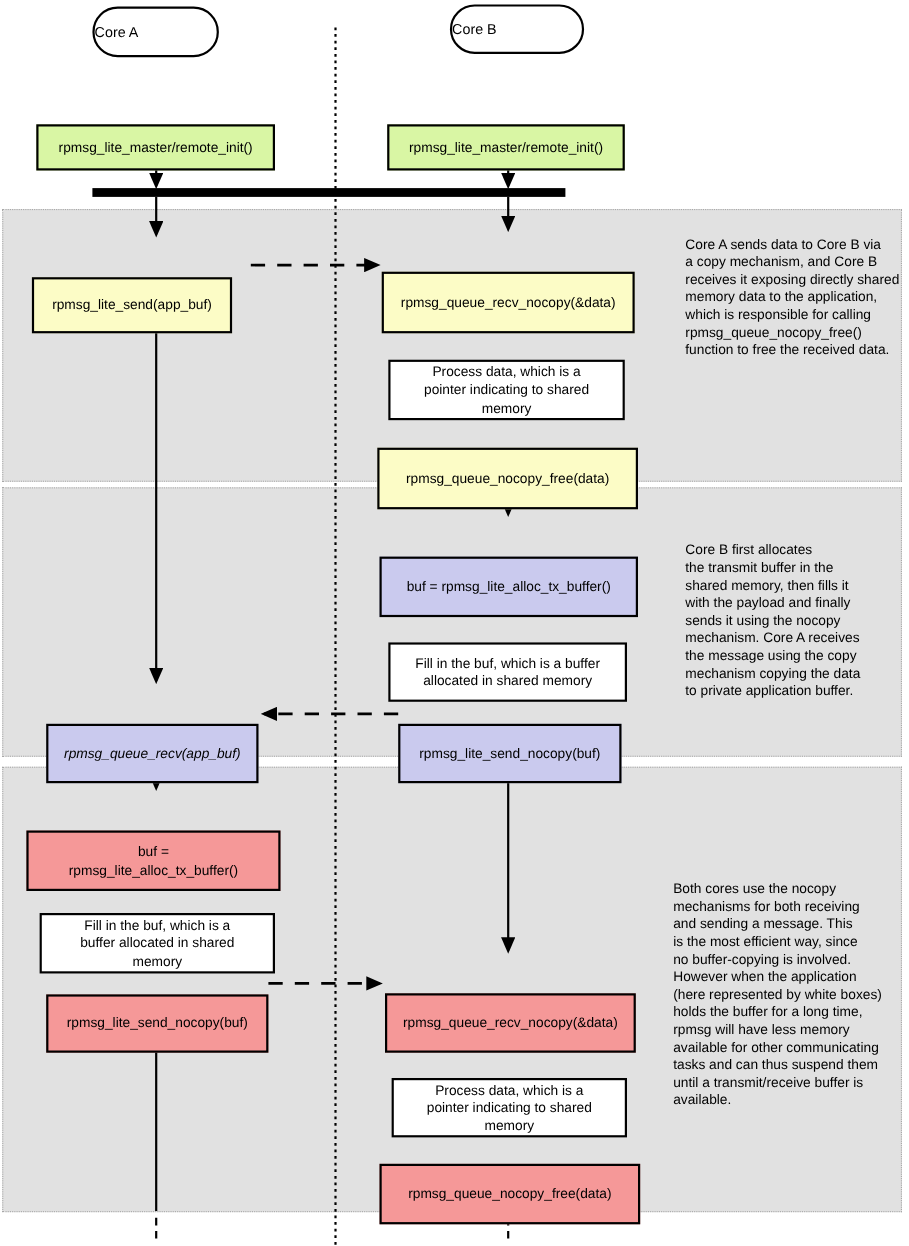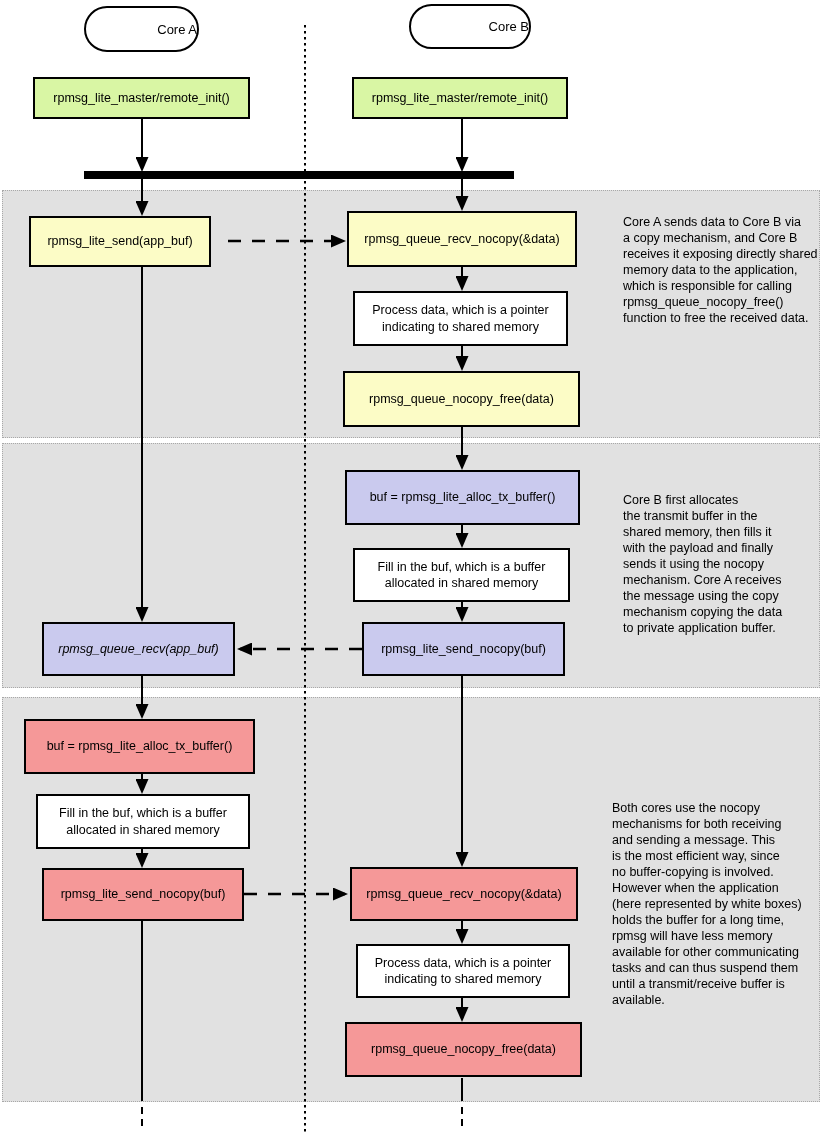--- a/index.html
+++ b/index.html
@@ -23,32 +23,33 @@
   #section-3{top:697px;height:405px;}
   #connectors{
     position:absolute;left:0;top:0;width:826px;height:1133px;
   }
   .capsule{
     position:absolute;
     box-sizing:border-box;
     border:2px solid #000;
     border-radius:23px;
     background:#ffffff;
-    display:flex;align-items:center;justify-content:flex-end;
+    display:flex;align-items:center;justify-content:flex-start;
     font-size:13px;
   }
   .box{
     position:absolute;
     box-sizing:border-box;
     border:2px solid #000;
     display:flex;align-items:center;justify-content:center;
     text-align:center;
     font-size:12.5px;
     line-height:1.3;
-    padding:2px 4px;
+    padding:2px 22px;
+    margin-top:36px;
   }
   .init{background:#d9f6a4;}
   .copy{background:#fcfcc6;}
   .nocopy-tx{background:#cacaee;}
   .nocopy-both{background:#f59898;}
   .app{background:#ffffff;justify-content:center;}
   .bar{
     position:absolute;
     left:84px;top:171px;width:430px;height:8px;
     background:#000;

